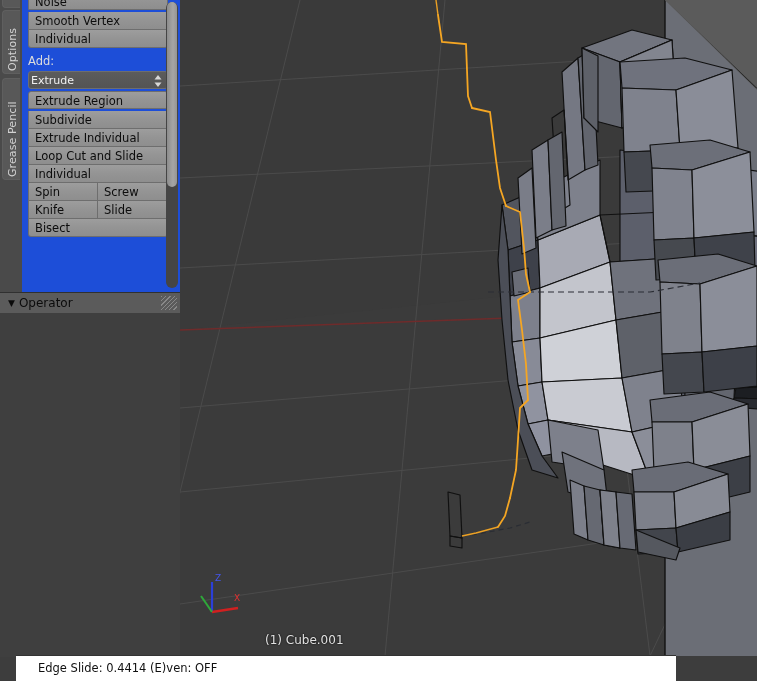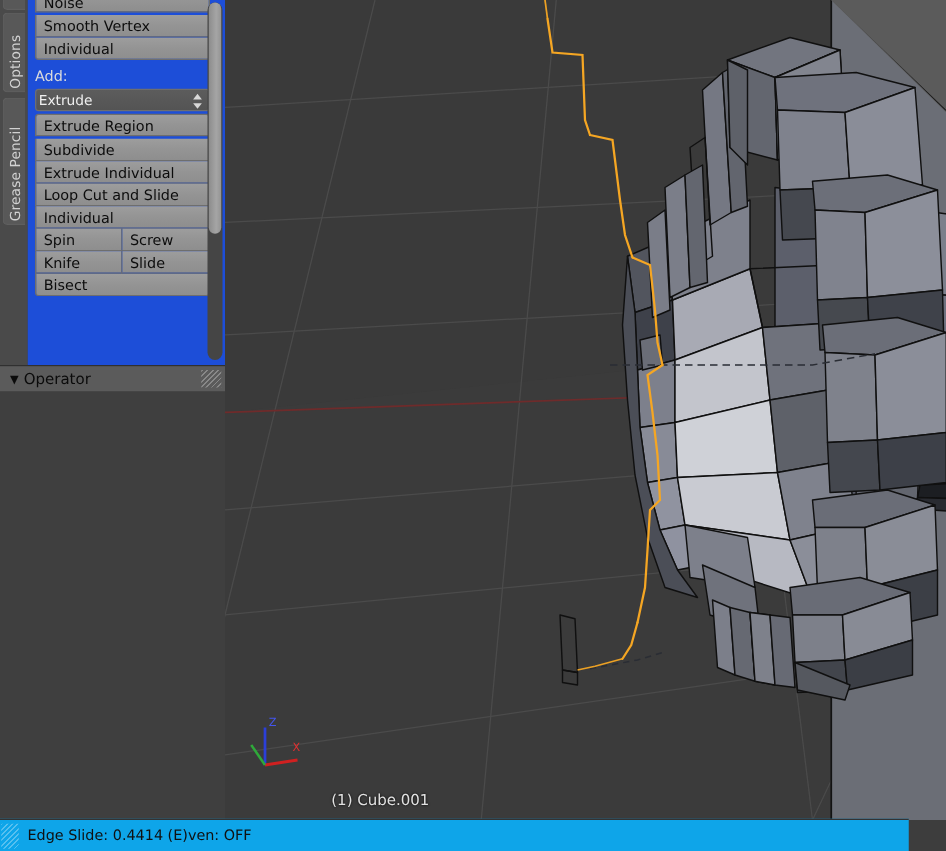--- a/index.html
+++ b/index.html
@@ -210,24 +210,24 @@
   }
   .axis-gizmo {
     position: absolute;
     left: 18px; bottom: 40px;
     width: 48px; height: 46px;
   }
 
   
   .statusbar {
     position: absolute;
-    left: 0; bottom: 0;
-    width: 727px;
+    left: 16px; bottom: 0;
+    width: 660px;
     height: 25px;
-    background: #0ea5e9;
+    background: #ffffff;
     border-top: 1px solid #333;
     z-index: 8;
   }
   .sb-grip {
     position: absolute;
     left: 1px; top: 3px;
     width: 14px; height: 20px;
     background: repeating-linear-gradient(
       -45deg,
       rgba(255,255,255,0.00) 0px, rgba(255,255,255,0.00) 2px,

